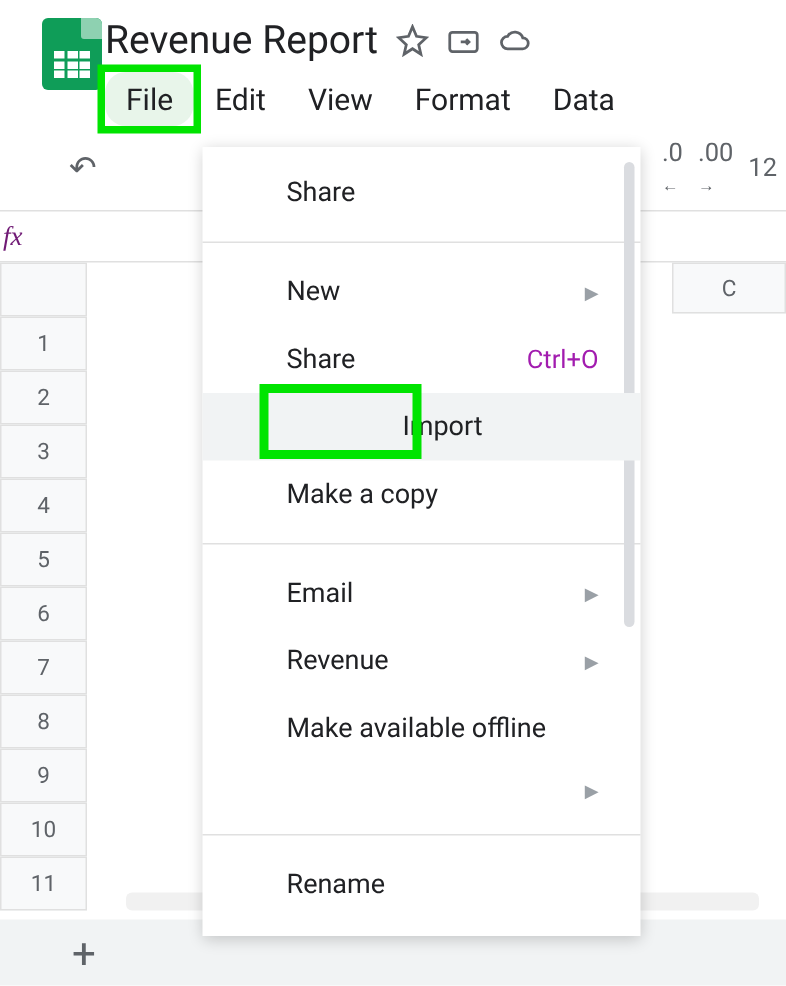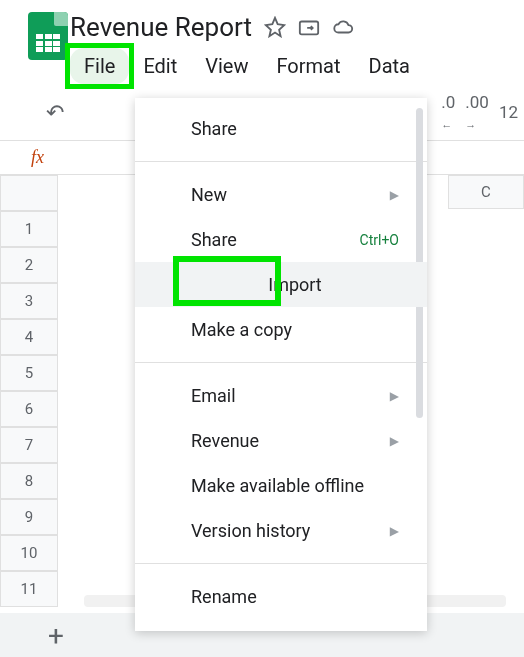--- a/index.html
+++ b/index.html
@@ -14,36 +14,36 @@
     .doc-title { font-size: 26px; color: #202124; font-weight: 400; }
     .title-icon { width: 22px; height: 22px; color: #5f6368; display: flex; align-items: center; justify-content: center; }
     .menubar { display: flex; gap: 0; margin-top: 6px; }
     .menu-item { padding: 6px 14px; font-size: 20px; color: #202124; cursor: pointer; border-radius: 14px; }
     .menu-item.active { background: #e8f5ea; position: relative; }
     .highlight-file { position: absolute; top: -5px; left: -5px; right: -5px; bottom: -5px; border: 5px solid #00e400; pointer-events: none; }
     .toolbar-row { display: flex; align-items: center; padding: 8px 0 8px 46px; border-bottom: 1px solid #e0e0e0; gap: 30px; }
     .undo-icon { font-size: 22px; color: #5f6368; }
     .decimals { display: flex; gap: 10px; margin-left: auto; margin-right: 6px; font-size: 17px; color: #5f6368; align-items: center; }
     .fx-row { display: flex; align-items: center; border-bottom: 1px solid #e0e0e0; height: 34px; }
-    .fx-label { font-style: italic; font-family: serif; color: #c2410c; font-size: 18px; padding: 0 31px; }
+    .fx-label { font-style: italic; font-family: serif; color: #701a75; font-size: 18px; padding: 0 2px; }
     .sheet { display: flex; }
     .rownums { display: flex; flex-direction: column; }
     .col-header { height: 34px; border: 1px solid #e0e0e0; background: #f8f9fa; display: flex; align-items: center; justify-content: center; font-size: 15px; color: #5f6368; }
     .rownum { width: 58px; height: 36px; border: 1px solid #e0e0e0; background: #f8f9fa; display: flex; align-items: center; justify-content: center; font-size: 15px; color: #5f6368; }
     .rownum.blank { background: #f8f9fa; }
     .cells { flex: 1; position: relative; }
     .col-c { position: absolute; top: 0; right: 0; width: 76px; }
     .bottom-bar { position: absolute; bottom: 0; left: 0; right: 0; height: 44px; background: #f1f3f4; display: flex; align-items: center; padding-left: 48px; }
     .plus { font-size: 28px; color: #5f6368; }
     
     .dropdown { position: absolute; top: 98px; left: 96px; width: 292px; background: #fff; box-shadow: 0 2px 10px rgba(0,0,0,.2); padding: 8px 0 12px; z-index: 100; margin-left: 39px; }
     .dd-scrollbar { position: absolute; right: 4px; top: 10px; width: 7px; height: 310px; background: #dadce0; border-radius: 4px; }
     .dd-item { display: flex; align-items: center; padding: 12px 28px 12px 56px; font-size: 18px; color: #202124; cursor: pointer; position: relative; }
     .dd-item.highlighted { background: #f1f3f4; justify-content: center; }
-    .dd-item .shortcut { margin-left: auto; color: #15803d; font-size: 14px; }
+    .dd-item .shortcut { margin-left: auto; color: #a21caf; font-size: 17px; }
     .dd-item .arrow { margin-left: auto; color: #9aa0a6; font-size: 12px; }
     .dd-divider { height: 1px; background: #e0e0e0; margin: 10px 0; }
     .highlight-import { position: absolute; top: -6px; left: 38px; width: 108px; height: 50px; border: 6px solid #00e400; pointer-events: none; }
     .scroll-track { position: absolute; left: 84px; right: 18px; height: 12px; bottom: 50px; background: #f1f1f1; border-radius: 4px; }
   </style>
 </head>
 <body>
 
 <div class="header">
   <div class="logo">
@@ -148,21 +148,20 @@
   <div class="dd-item">
       <span>Email</span>
       <span class="arrow">▶</span>
     </div>
   <div class="dd-item">
       <span>Revenue</span>
       <span class="arrow">▶</span>
     </div>
   <div class="dd-item">Make available offline</div>
   <div class="dd-item">
-      <span>Version history</span>
       <span class="arrow">▶</span>
     </div>
   <div class="dd-divider"></div>
   <div class="dd-item">Rename</div>
 </div>
 
 <div class="scroll-track"></div>
 
 <div class="bottom-bar">
   <span class="plus">+</span>

